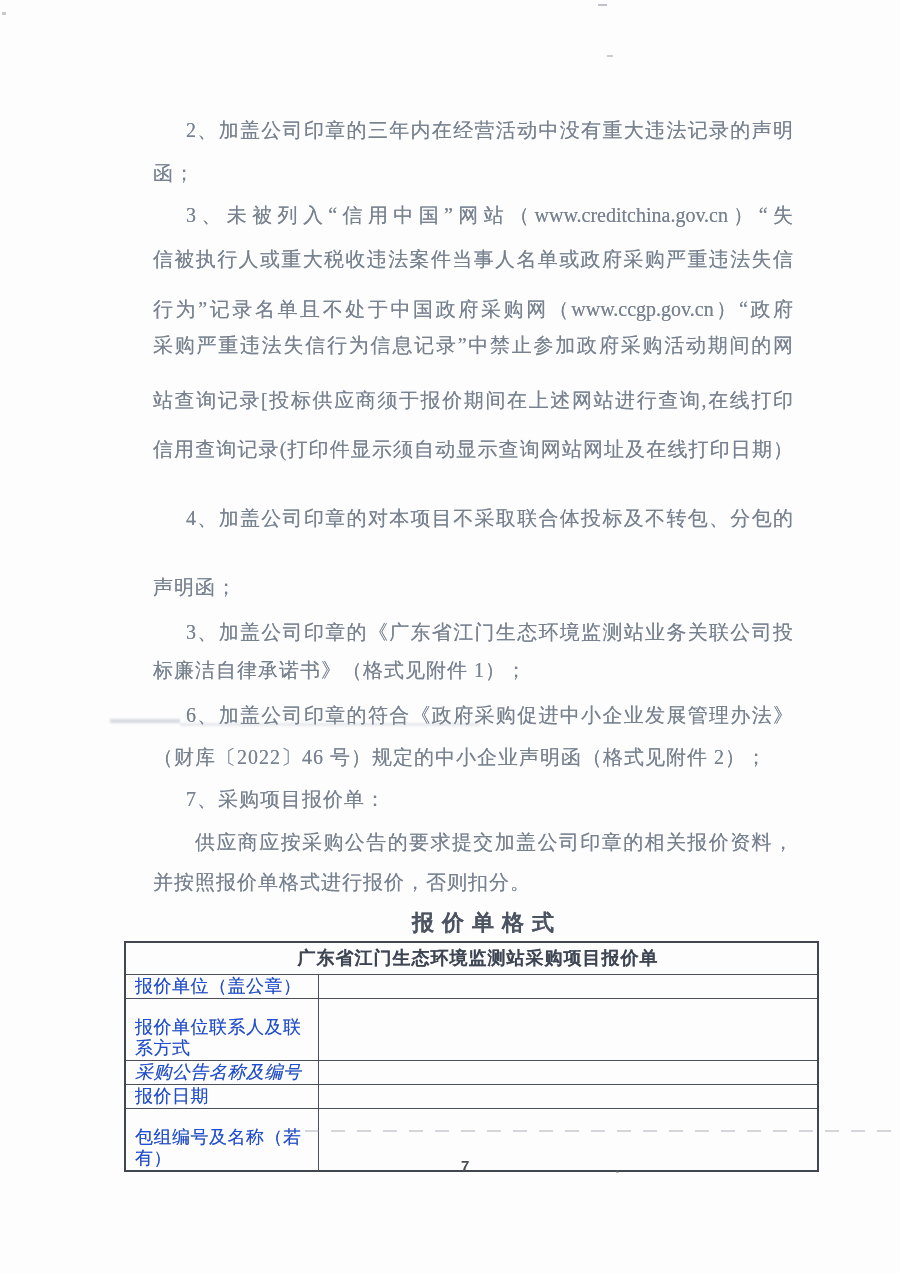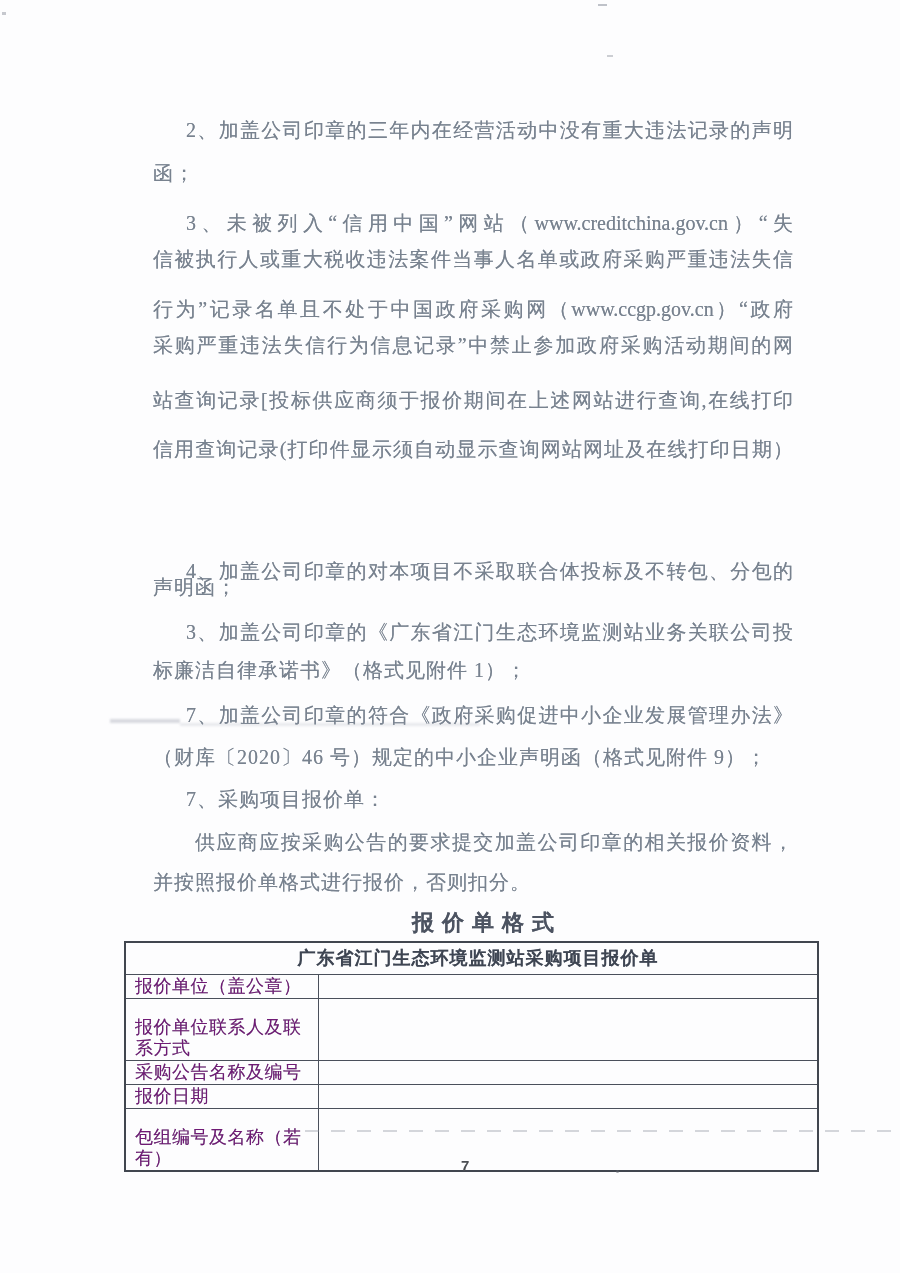--- a/index.html
+++ b/index.html
@@ -41,34 +41,34 @@
   
   .quote-table{
     position:absolute;left:124px;top:941px;width:693px;
     border-collapse:collapse;table-layout:fixed;
     border:2px solid #41464f;
   }
   .quote-table td{
     border:1px solid #4a505b;
     padding:1px 12px 1px 9px;
     font-size:18px;line-height:21px;
-    color:#701a75;letter-spacing:0.5px;
+    color:#1d4ed8;letter-spacing:0.5px;
     vertical-align:middle;
     overflow:hidden;
     text-shadow:0 0 0.4px rgba(74,81,96,0.6);
   }
   .quote-table .th{
     font-weight:bold;text-align:center;
     color:#3e4552;letter-spacing:1px;
     padding-left:25px;
   }
   .row-head{height:32px;}
   .row-1{height:23px;}
   .row-2{height:42px;}
-  .row-3{height:22px;}
+  .row-3{height:22px;font-style:italic;}
   .row-4{height:22px;}
   .row-5{height:44px;}
   .row-2 td,.row-5 td{vertical-align:top;padding-top:18px;}
   
   .page-number{
     position:absolute;left:461px;top:1157px;
     font-family:"Liberation Sans","DejaVu Sans",sans-serif;
     font-size:15px;font-weight:bold;color:#4b4e53;
   }
   
@@ -85,32 +85,32 @@
   .art-speck-3{left:2px;top:12px;width:4px;height:3px;background:rgba(130,136,148,0.45);}
   .art-dot-footer{left:616px;top:1170px;width:3px;height:3px;background:rgba(95,100,110,0.55);border-radius:50%;}
 </style>
 </head>
 <body>
 
 <div class="page">
 
   <div class="tline ind just" style="top:117px">2、加盖公司印章的三年内在经营活动中没有重大违法记录的声明</div>
   <div class="tline" style="top:160px">函；</div>
-  <div class="tline ind just" style="top:210px">3、未被列入“信用中国”网站（www.creditchina.gov.cn）“失</div>
+  <div class="tline ind just" style="top:202px">3、未被列入“信用中国”网站（www.creditchina.gov.cn）“失</div>
   <div class="tline just" style="top:246px">信被执行人或重大税收违法案件当事人名单或政府采购严重违法失信</div>
   <div class="tline just" style="top:296px">行为”记录名单且不处于中国政府采购网（www.ccgp.gov.cn）“政府</div>
   <div class="tline just" style="top:332px">采购严重违法失信行为信息记录”中禁止参加政府采购活动期间的网</div>
   <div class="tline just" style="top:387px">站查询记录[投标供应商须于报价期间在上述网站进行查询,在线打印</div>
   <div class="tline just" style="top:436px">信用查询记录(打印件显示须自动显示查询网站网址及在线打印日期）</div>
-  <div class="tline ind just" style="top:558px">4、加盖公司印章的对本项目不采取联合体投标及不转包、分包的</div>
+  <div class="tline ind just" style="top:505px">4、加盖公司印章的对本项目不采取联合体投标及不转包、分包的</div>
   <div class="tline" style="top:574px">声明函；</div>
   <div class="tline ind just" style="top:619px">3、加盖公司印章的《广东省江门生态环境监测站业务关联公司投</div>
   <div class="tline" style="top:657px">标廉洁自律承诺书》（格式见附件 1）；</div>
-  <div class="tline ind just" style="top:702px">7、加盖公司印章的符合《政府采购促进中小企业发展管理办法》</div>
-  <div class="tline" style="top:744px">（财库〔2020〕46 号）规定的中小企业声明函（格式见附件 9）；</div>
+  <div class="tline ind just" style="top:702px">6、加盖公司印章的符合《政府采购促进中小企业发展管理办法》</div>
+  <div class="tline" style="top:744px">（财库〔2022〕46 号）规定的中小企业声明函（格式见附件 2）；</div>
   <div class="tline ind" style="top:786px">7、采购项目报价单：</div>
   <div class="tline ind2 just" style="top:829px">供应商应按采购公告的要求提交加盖公司印章的相关报价资料，</div>
   <div class="tline" style="top:869px">并按照报价单格式进行报价，否则扣分。</div>
 
   <div class="quote-title">报价单格式</div>
 
   <table class="quote-table">
     <colgroup>
         <col style="width:193px">
         <col style="width:500px">

